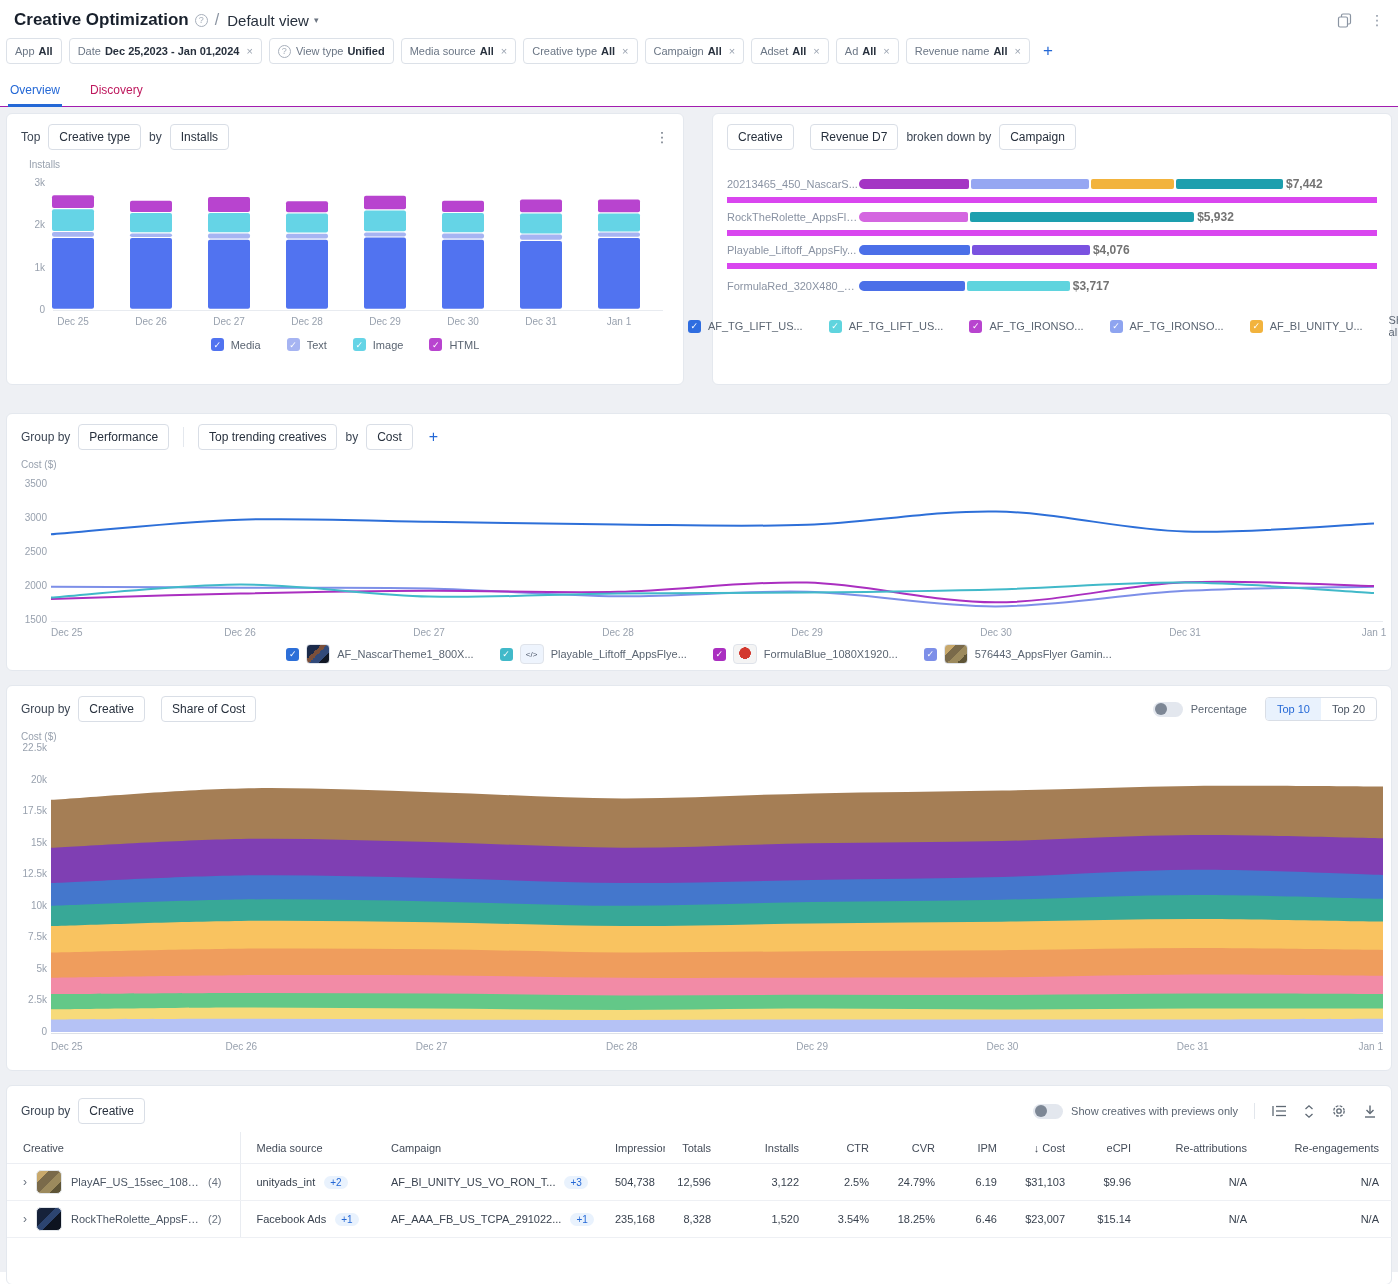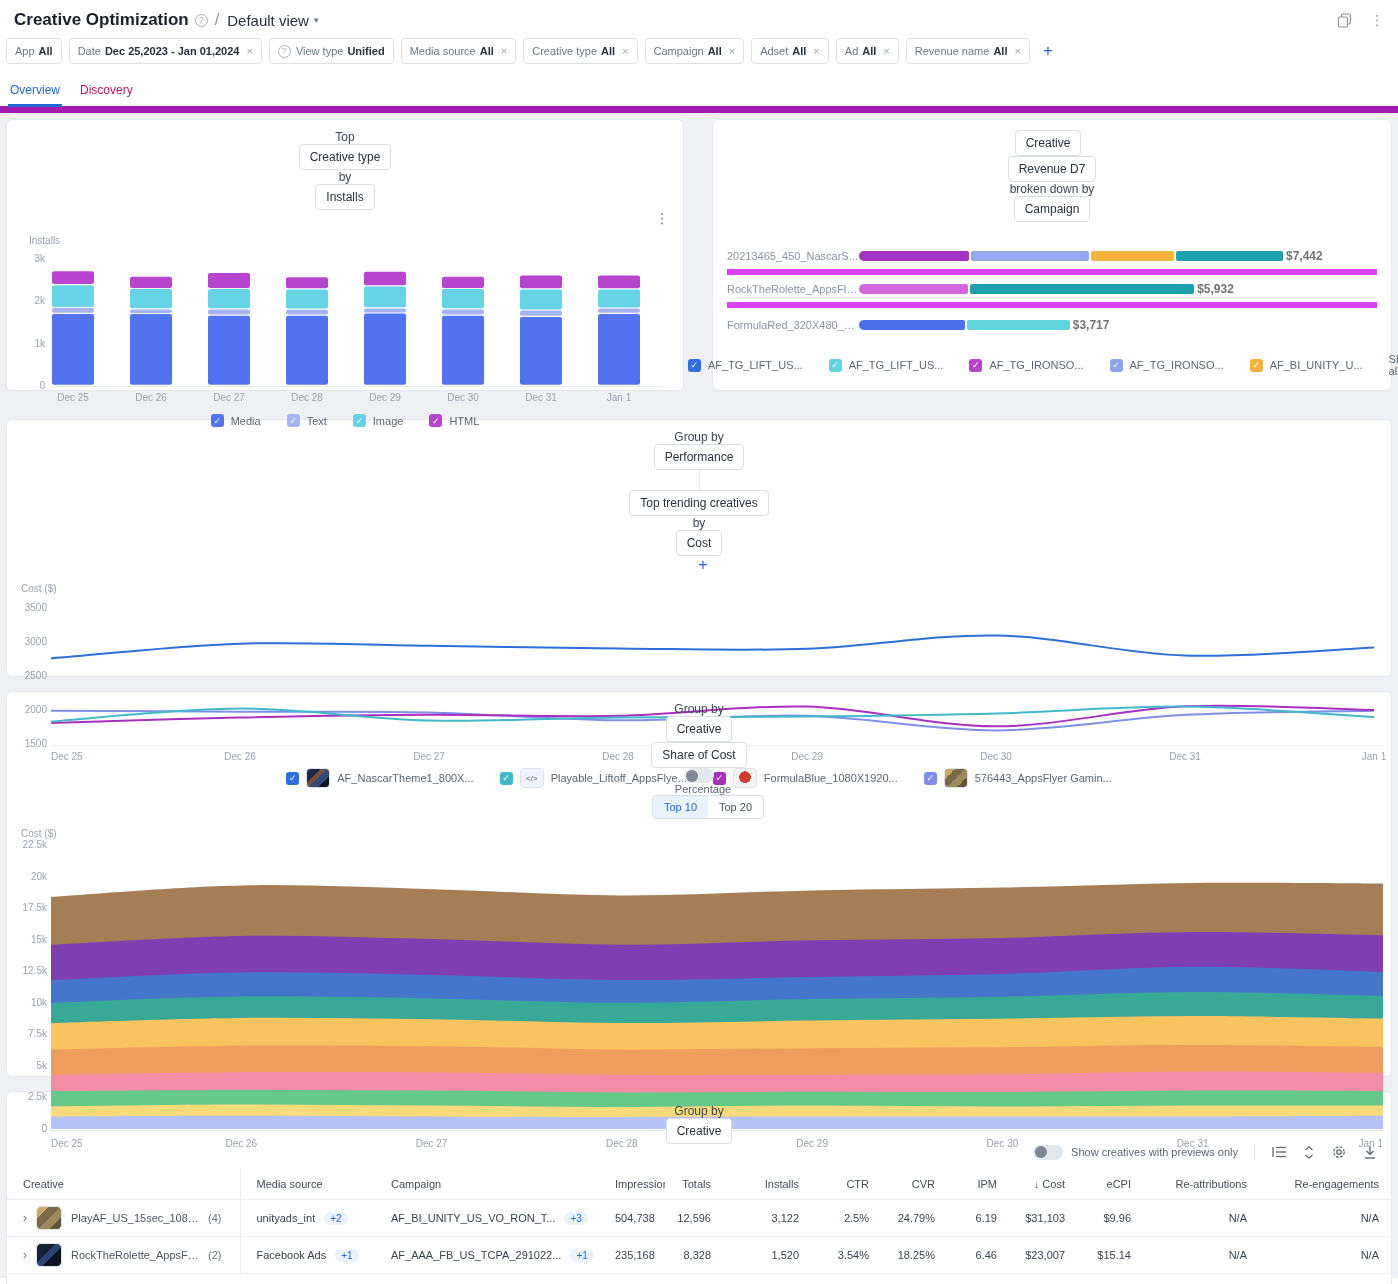--- a/index.html
+++ b/index.html
@@ -21,36 +21,36 @@
   
   .filter-bar { display:flex; align-items:center; gap:7px; padding:4px 6px 8px 6px; flex-wrap:nowrap; }
   .chip { display:inline-flex; align-items:center; border:1px solid #dce1e8; border-radius:4px;
     background:#fff; height:26px; padding:0 8px; font-size:11px; color:#6b7685; white-space:nowrap; }
   .chip b { color:#27303d; margin-left:4px; font-weight:bold; }
   .chip .x { margin-left:7px; color:#9aa3b0; font-size:11px; cursor:pointer; }
   .chip .q { margin-right:5px; margin-left:0; }
   .add-filter { color:#2468d6; font-size:17px; margin-left:6px; cursor:pointer; }
 
   
-  .tabs { display:flex; gap:16px; padding:6px 8px 0 8px; border-bottom:7px solid #a21caf; }
+  .tabs { display:flex; gap:26px; padding:6px 8px 0 8px; border-bottom:1px solid #a21caf; }
   .tab { font-size:12px; color:#be185d; padding:5px 2px 9px 2px; cursor:pointer; position:relative; }
   .tab.active { color:#2468d6; }
   .tab.active:after { content:""; position:absolute; left:0; right:0; bottom:-1px; height:3px; background:#2468d6; }
 
   
   .content { background:#eef0f4; padding:6px; height:1165px; }
   .card { background:#fff; border:1px solid #e4e8ee; border-radius:6px; }
   .row1 { display:flex; gap:28px; }
   .card1 { width:678px; height:272px; }
   .card2 { width:680px; height:272px; }
   .card3 { width:1386px; height:258px; margin-top:28px; }
   .card4 { width:1386px; height:386px; margin-top:14px; }
   .card5 { width:1386px; margin-top:14px; height:200px; }
 
-  .card-head { display:flex; align-items:center; padding:10px 14px 4px 14px; font-size:12px; color:#3c4654;flex-direction:column; }
+  .card-head { display:flex; align-items:center; padding:10px 14px 4px 14px; font-size:12px; color:#3c4654; }
   .sel { display:inline-flex; align-items:center; border:1px solid #d9dee6; border-radius:4px;
     background:#fff; height:26px; padding:0 10px; font-size:12px; color:#27303d; margin:0 8px; cursor:pointer; white-space:nowrap; }
   .sel:first-child { margin-left:0; }
   .kebab { margin-left:auto; color:#6b7480; font-size:14px; letter-spacing:0; cursor:pointer; }
   .vdiv { width:1px; height:20px; background:#e4e8ee; margin:0 6px; }
   .plus { color:#2468d6; font-size:16px; margin-left:8px; cursor:pointer; }
 
   
   .legend { display:flex; justify-content:center; align-items:center; gap:26px; font-size:11px; color:#5b6572; }
   .legend-item { display:flex; align-items:center; gap:7px; cursor:pointer; }
@@ -273,20 +273,28 @@
             </div>
             <span class="hbar-val">$7,442</span>
           </div>
           <div class="hbar-row">
             <div class="hbar-label">RockTheRolette_AppsFly...</div>
             <div class="hbar-track">
               <div class="hbar-seg" style="width: 109.359px; background: rgb(212, 102, 224);"></div>
               <div class="hbar-seg" style="width: 223.828px; background: rgb(29, 159, 174);"></div>
             </div>
             <span class="hbar-val">$5,932</span>
+          </div>
+          <div class="hbar-row">
+            <div class="hbar-label">Playable_Liftoff_AppsFly...</div>
+            <div class="hbar-track">
+              <div class="hbar-seg" style="width: 111.212px; background: rgb(75, 111, 232);"></div>
+              <div class="hbar-seg" style="width: 117.727px; background: rgb(122, 82, 224);"></div>
+            </div>
+            <span class="hbar-val">$4,076</span>
           </div>
           <div class="hbar-row">
             <div class="hbar-label">FormulaRed_320X480_A...</div>
             <div class="hbar-track">
               <div class="hbar-seg" style="width: 105.876px; background: rgb(75, 111, 232);"></div>
               <div class="hbar-seg" style="width: 102.899px; background: rgb(95, 212, 222);"></div>
             </div>
             <span class="hbar-val">$3,717</span>
           </div>
         </div>

